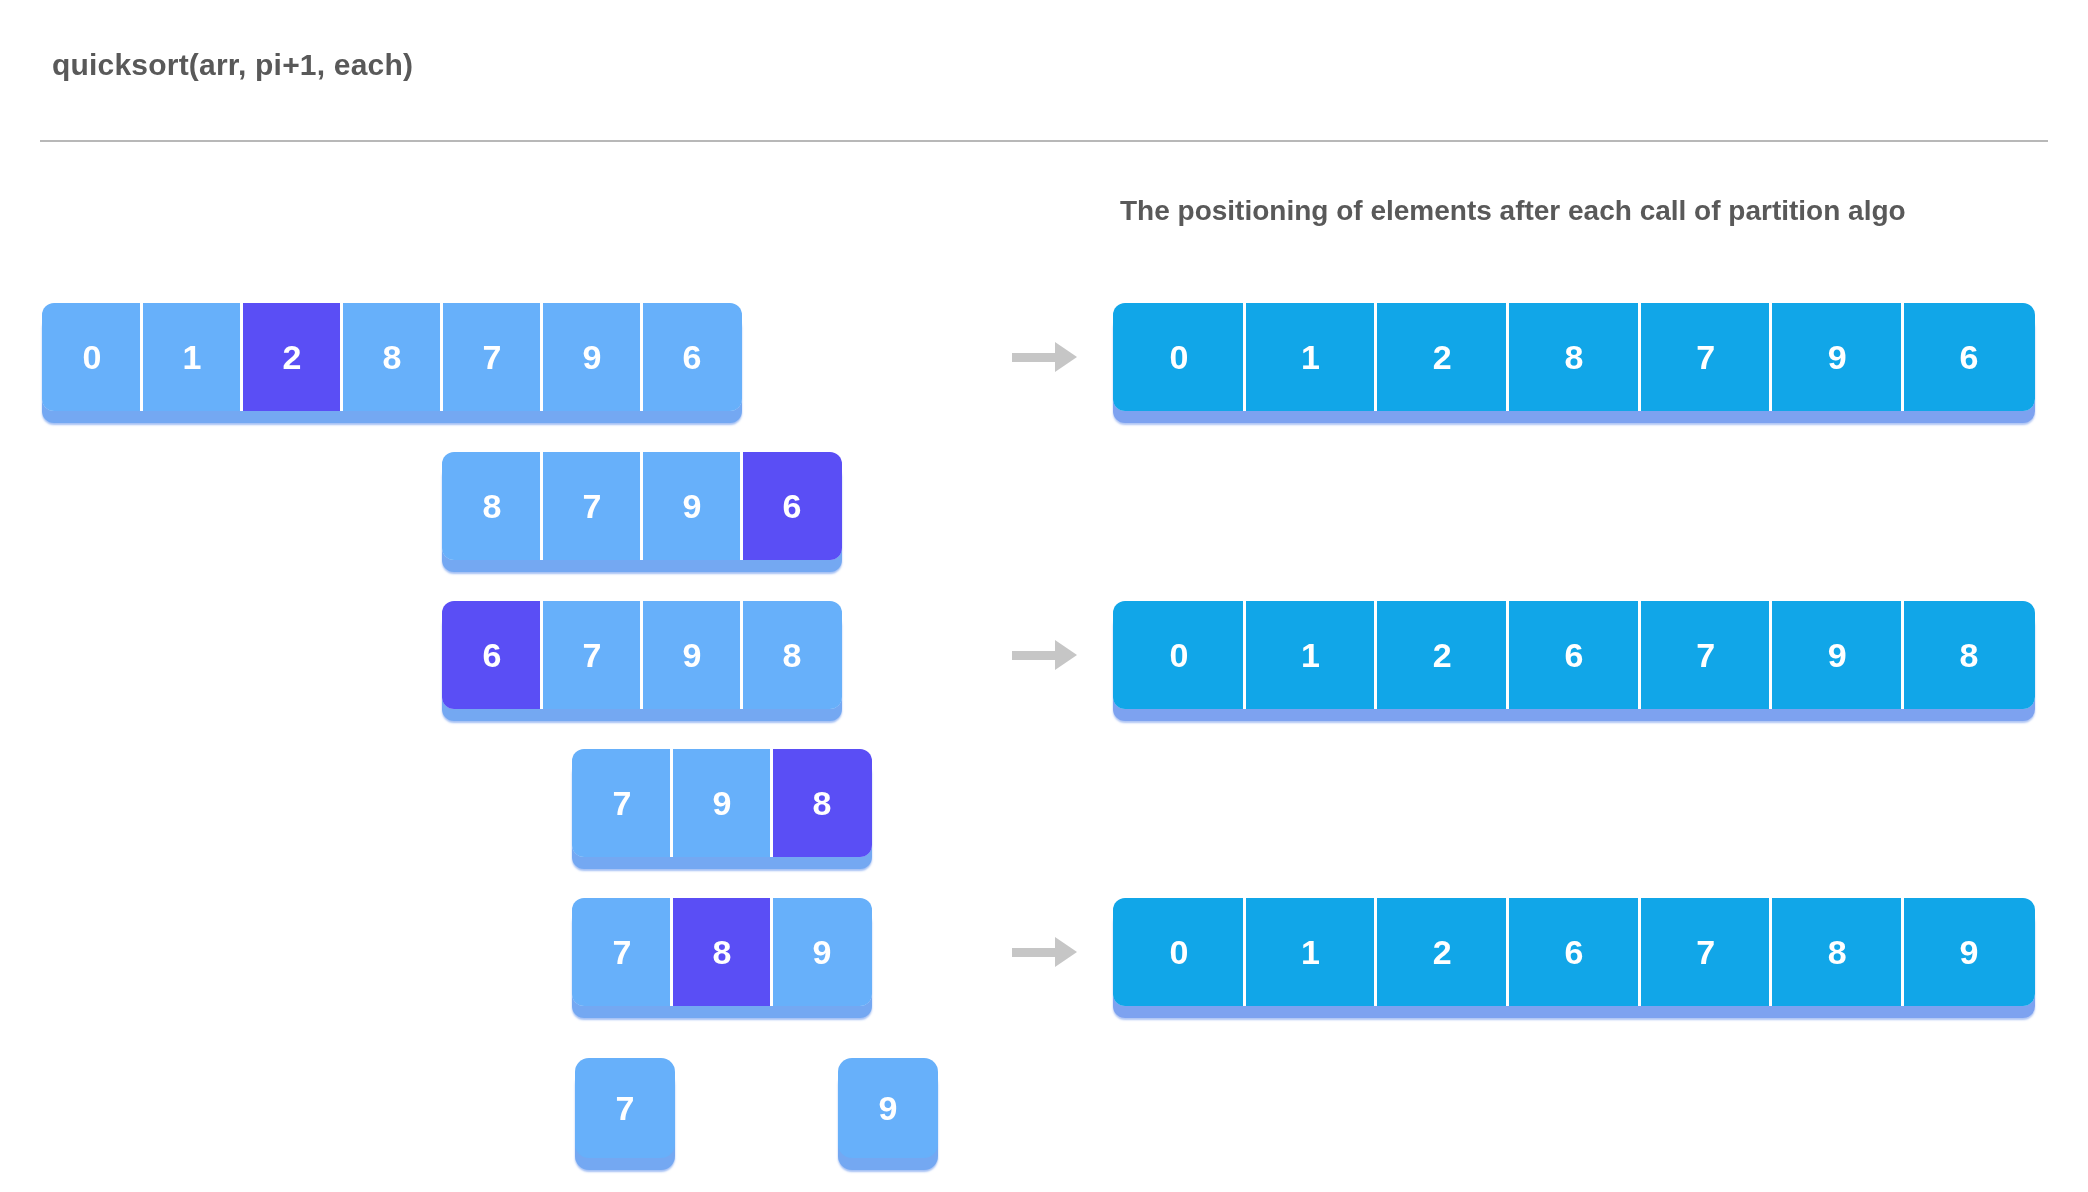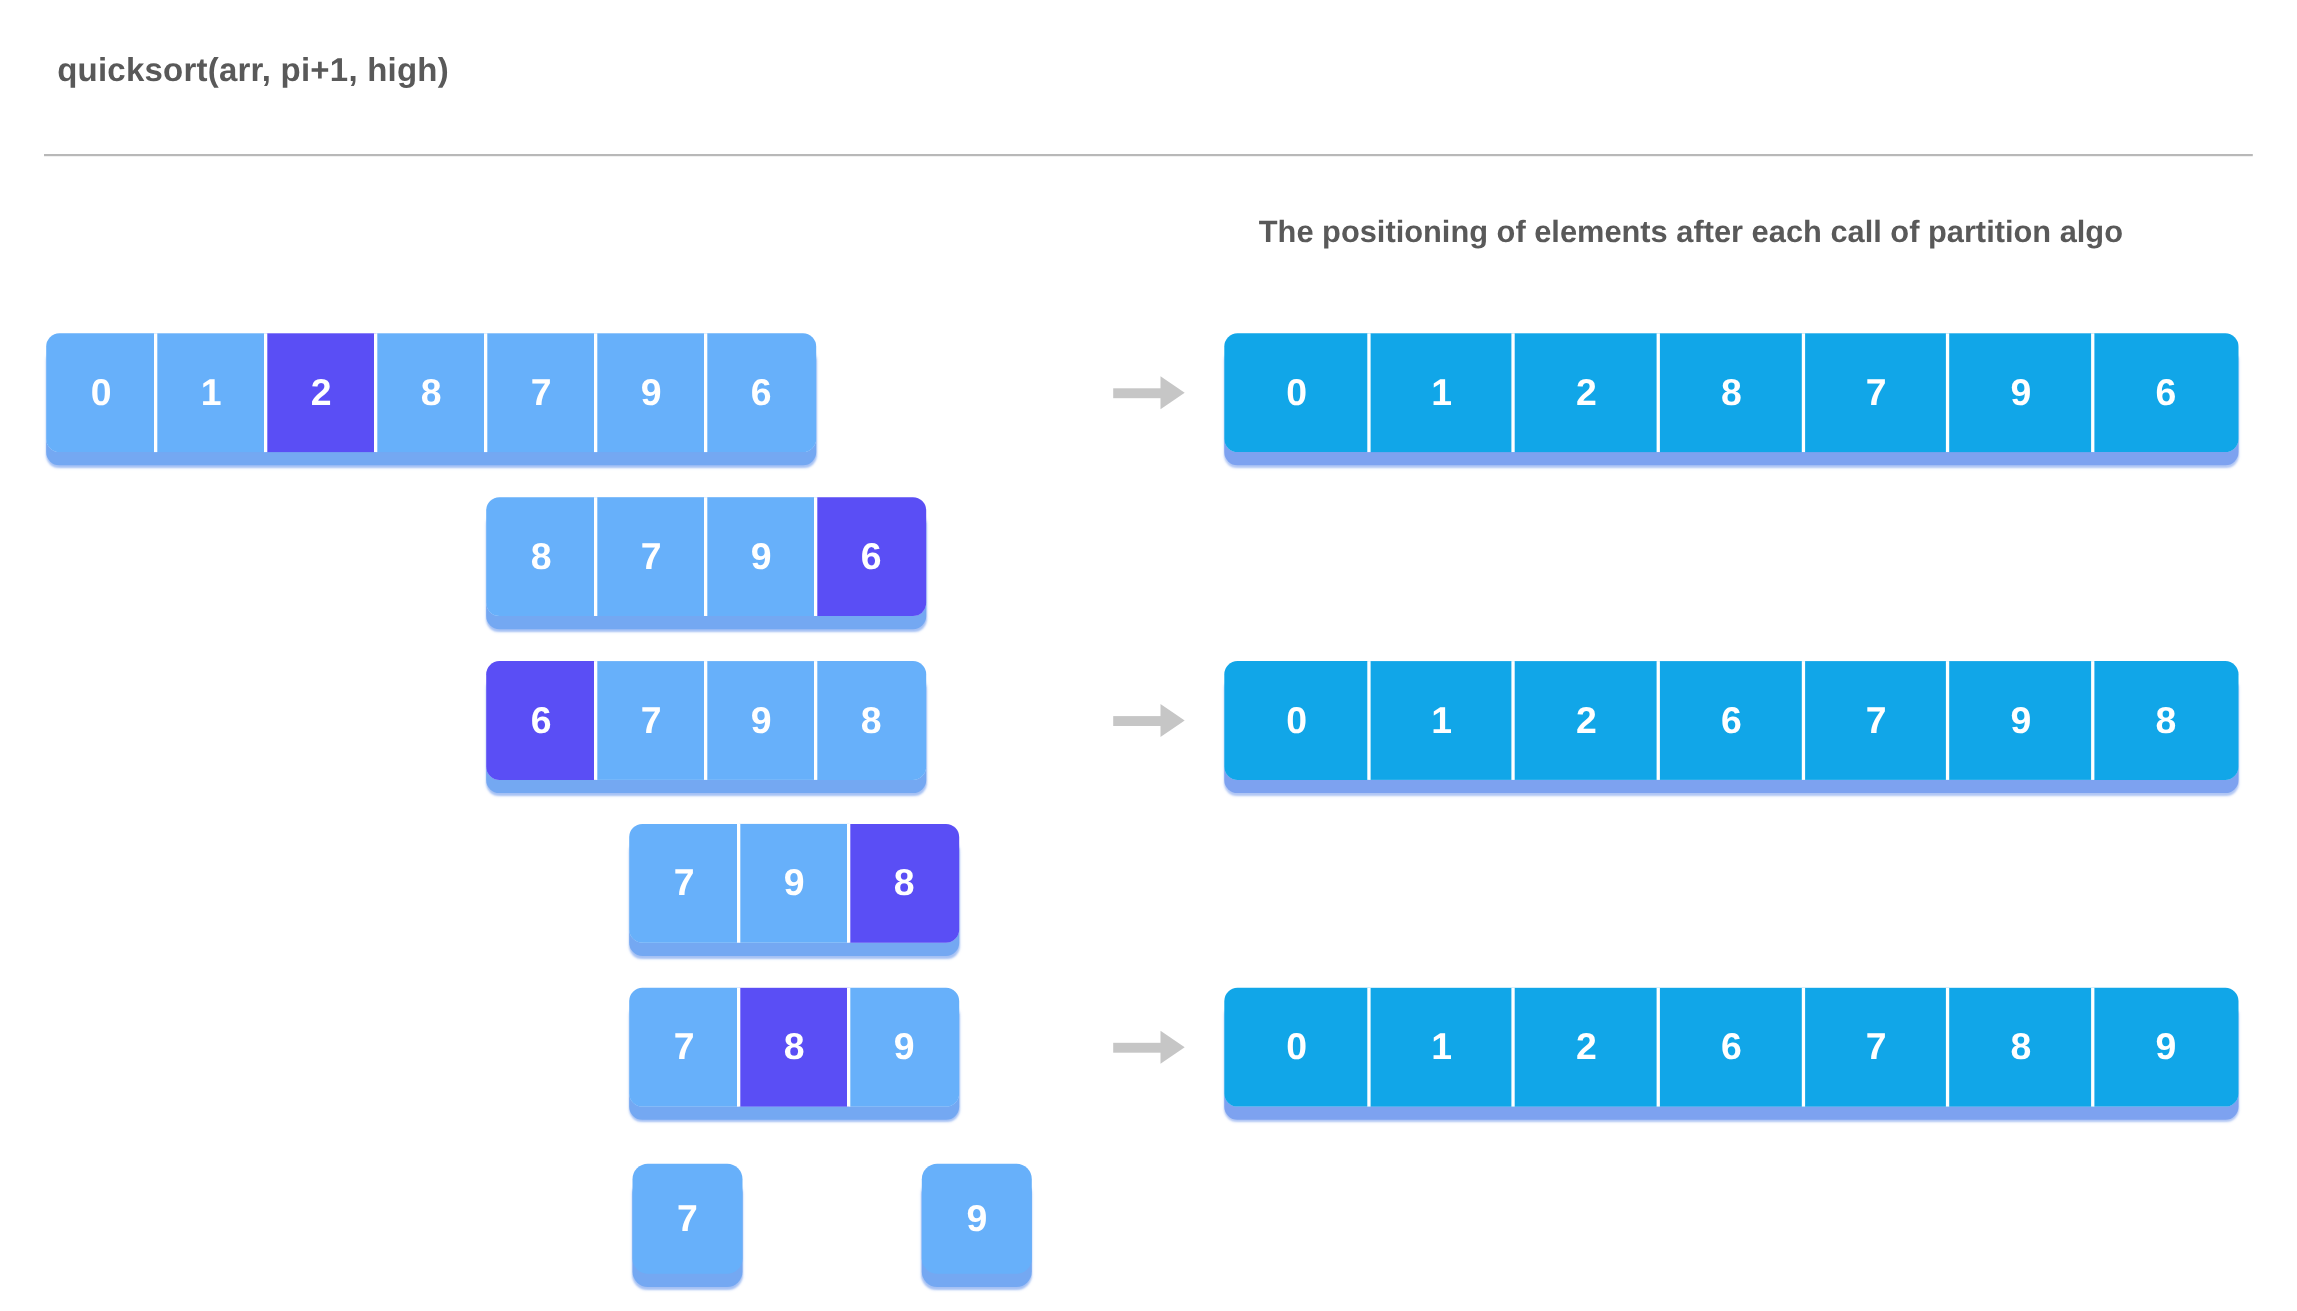--- a/index.html
+++ b/index.html
@@ -36,21 +36,21 @@
     height: 2px;
     background: #b8b8b8;
   }
 
   
   #right-caption {
     position: absolute;
     left: 1120px;
     top: 192px;
     width: 810px;
-    text-align: right;
+    text-align: left;
     font-size: 28px;
     font-weight: bold;
     line-height: 1.33;
     color: #595959;
   }
 
   
   .array-row {
     position: absolute;
     display: flex;
@@ -133,21 +133,21 @@
     height: 0;
     border-top: 15px solid transparent;
     border-bottom: 15px solid transparent;
     border-left: 22px solid #c6c6c6;
     margin-left: -1px;
   }
 </style>
 </head>
 <body>
 
-<div id="header-title">quicksort(arr, pi+1, high)</div>
+<div id="header-title">quicksort(arr, pi+1, each)</div>
 <div id="header-divider"></div>
 
 <div id="right-caption">The positioning of elements after each call of partition algo</div>
 
 <div class="array-row left-array" id="left-array-1" style="left:42px; top:303px; height:108px;">
     <div class="cell" style="width: 100px;">0</div>
     <div class="cell" style="width: 100px;">1</div>
     <div class="cell pivot" style="width: 100px;">2</div>
     <div class="cell" style="width: 100px;">8</div>
     <div class="cell" style="width: 100px;">7</div>

